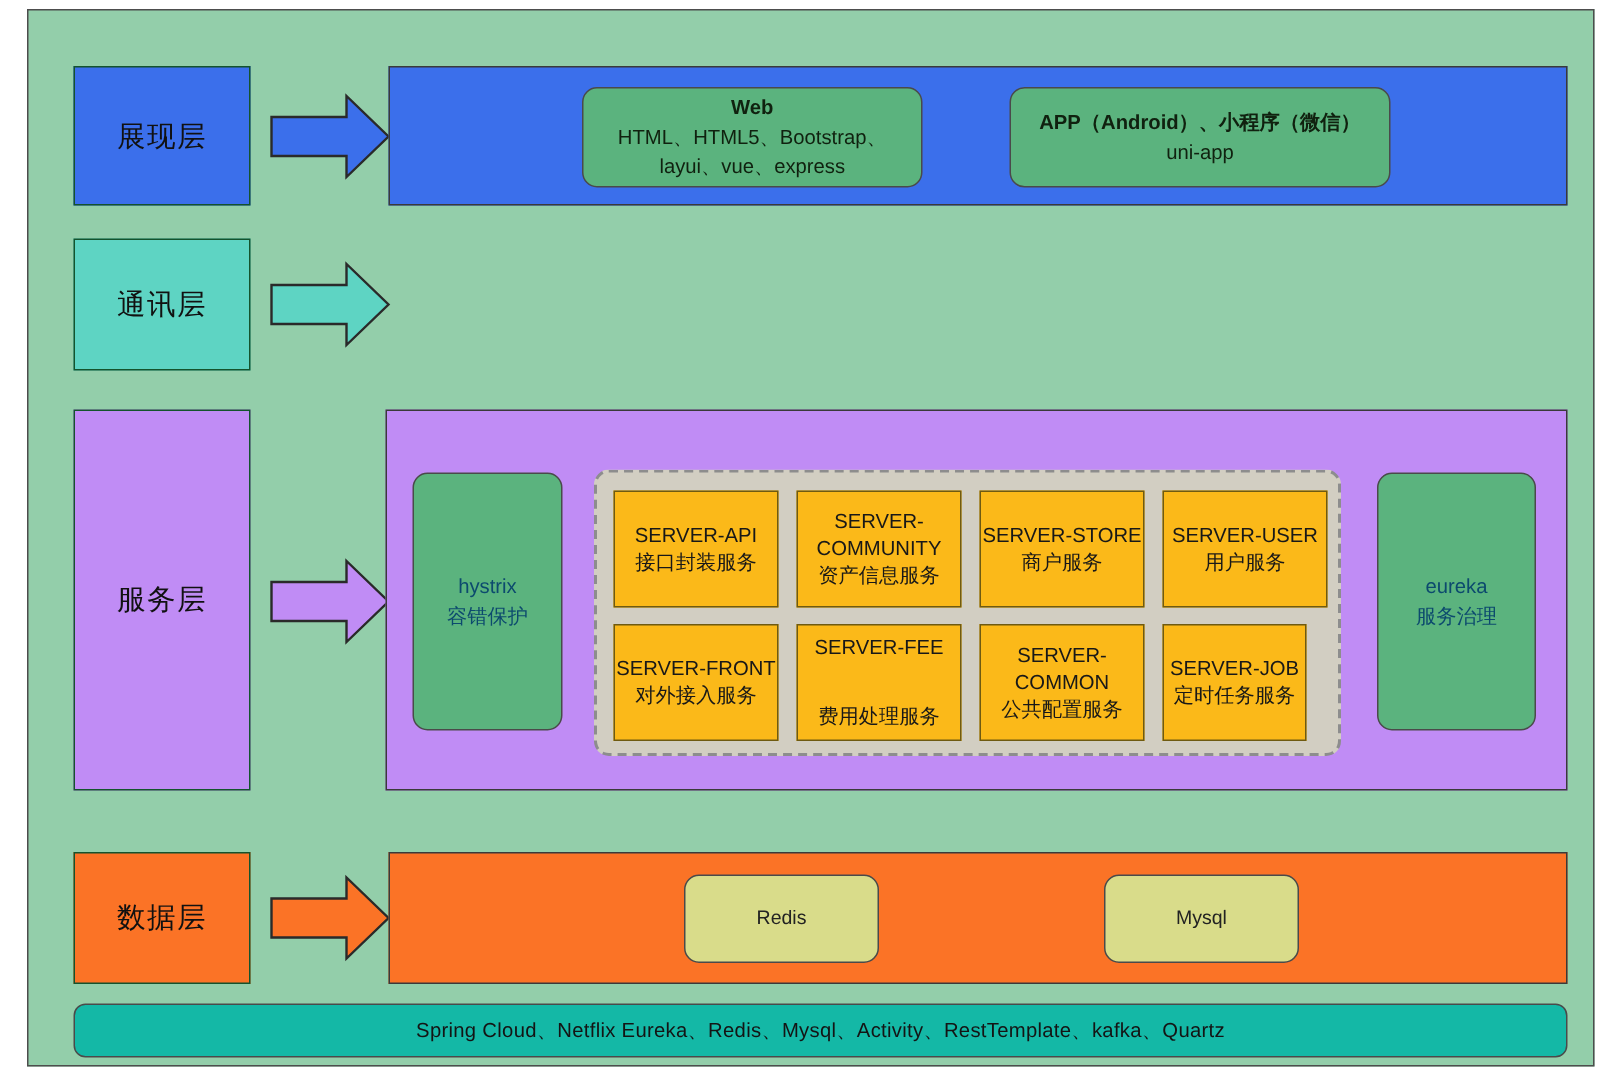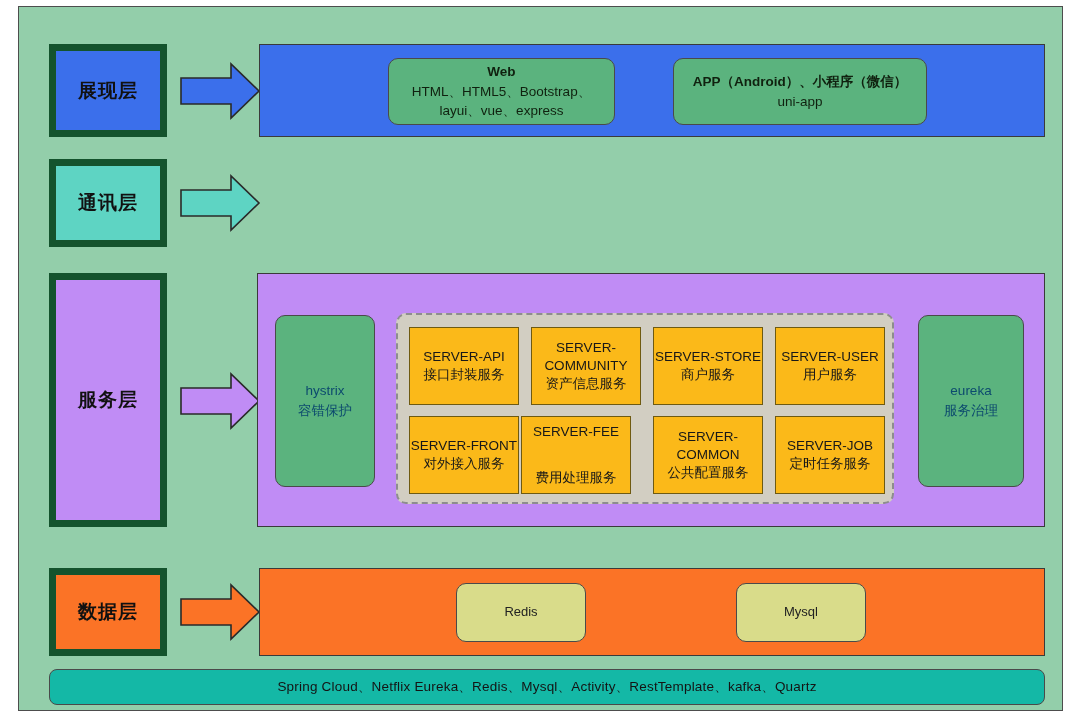--- a/index.html
+++ b/index.html
@@ -32,25 +32,25 @@
     height: 705px;
     background: #93ceaa;
     border: 1px solid #4d4d4d;
     box-sizing: border-box;
   }
 
   
   .abs { position: absolute; box-sizing: border-box; }
 
   .layer-label {
-    border: 7px solid #14532d;
-    display: flex;
-    align-items: center;
-    justify-content: center;
-    font-weight: bold;
+    border: 1px solid #14532d;
+    display: flex;
+    align-items: center;
+    justify-content: center;
+    font-weight: normal;
     font-size: 19px;
     letter-spacing: 1px;
     color: #111;
   }
 
   .layer-band {
     border: 1px solid #3a3a3a;
     display: flex;
     align-items: center;
   }
@@ -210,31 +210,31 @@
         <div class="svc-tile" style="left:377px; top:12px; width:110px; height:78px;">
           <div>SERVER-USER</div>
           <div>用户服务</div>
         </div>
 
         <div class="svc-tile" style="left:11px; top:101px; width:110px; height:78px;">
           <div>SERVER-FRONT</div>
           <div>对外接入服务</div>
         </div>
 
-        <div class="svc-tile" style="left:123px; top:101px; width:110px; height:78px;gap:28px;">
+        <div class="svc-tile" style="left:133px; top:101px; width:110px; height:78px;gap:28px;">
           <div>SERVER-FEE</div>
           <div>费用处理服务</div>
         </div>
 
         <div class="svc-tile" style="left:255px; top:101px; width:110px; height:78px;">
           <div>SERVER-COMMON</div>
           <div>公共配置服务</div>
         </div>
 
-        <div class="svc-tile" style="left:377px; top:101px; width:110px; height:78px;">
+        <div class="svc-tile" style="left:377px; top:101px; width:96px; height:78px;">
           <div>SERVER-JOB</div>
           <div>定时任务服务</div>
         </div>
       </div>
 
       <div class="chip chip-service-green abs" style="left:660px; top:41px; width:106px; height:172px;">
         <div>eureka</div>
         <div>服务治理</div>
       </div>
     </div>

